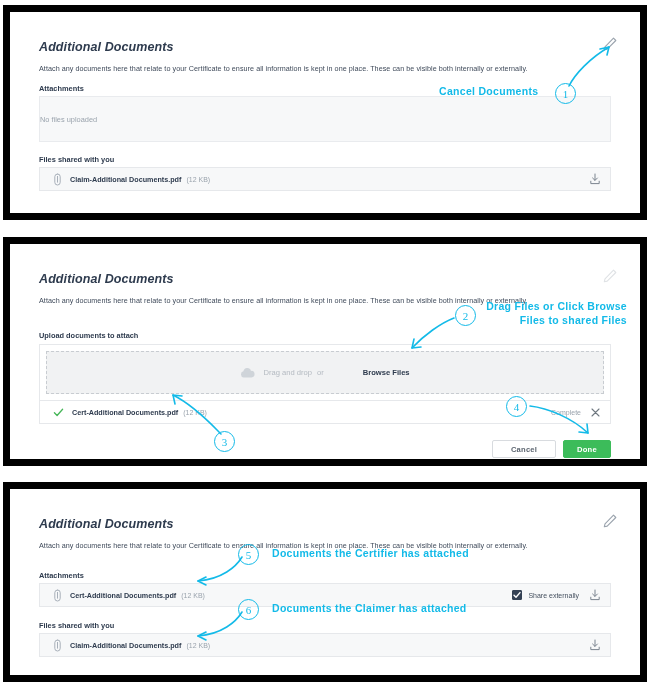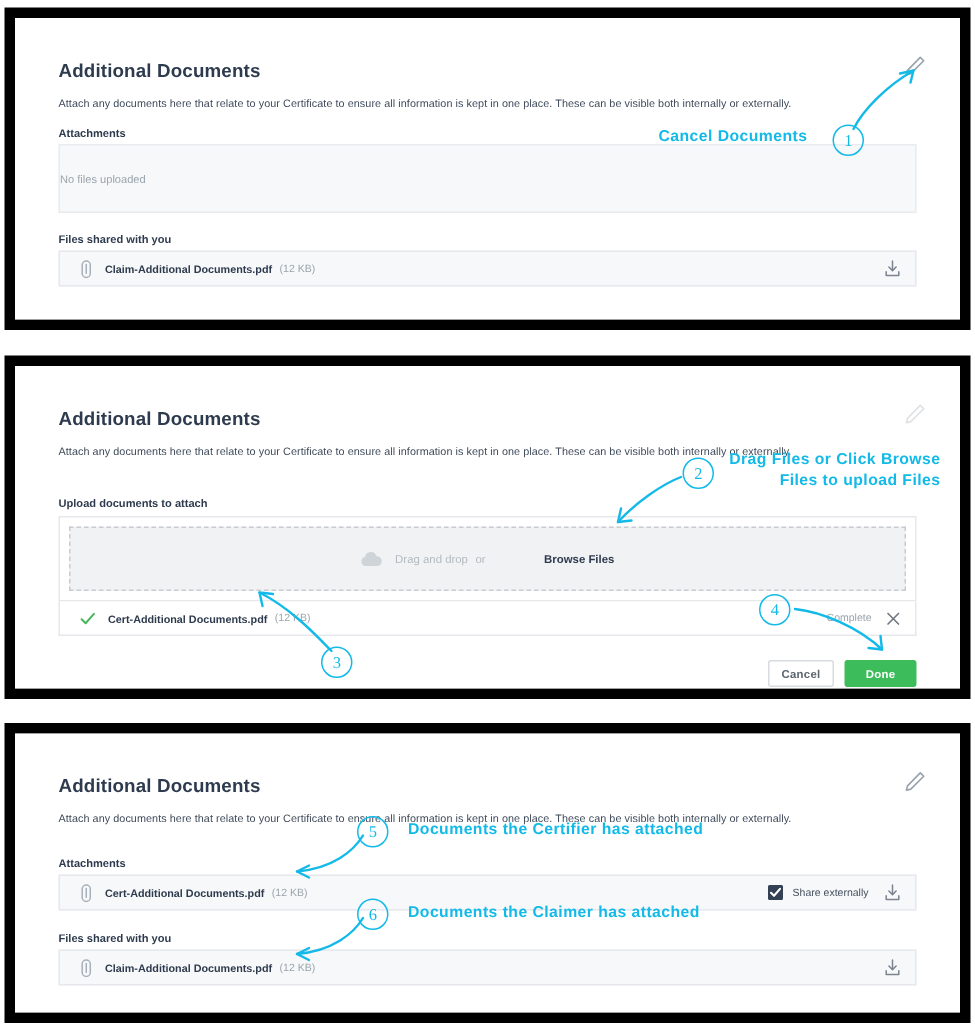--- a/index.html
+++ b/index.html
@@ -42,20 +42,21 @@
     left: 12px; right: 12px; top: 10px; bottom: 8px;
     background: #ffffff;
   }
   .card-title {
     position: absolute;
     left: 17px; top: 18px;
     font-size: 12.5px;
     font-weight: bold;
     color: #2e3b4e;
     letter-spacing: 0.1px;
+    font-style: italic;
   }
   .edit-icon {
     position: absolute;
     right: 10px; top: 14px;
     width: 16px; height: 16px;
     color: #9aa3ad;
   }
   .edit-icon svg { display: block; width: 16px; height: 16px; }
 
   .card-desc {
@@ -169,21 +170,21 @@
   
   .btn {
     position: absolute;
     height: 18px;
     border-radius: 2px;
     display: flex; align-items: center; justify-content: center;
     font-size: 7.6px; font-weight: bold;
     letter-spacing: 0.2px;
   }
   .btn-cancel {
-    width: 44px;
+    width: 64px;
     background: #ffffff; border: 1px solid #d8dbdf; color: #5c6570;
   }
   .btn-done {
     width: 48px;
     background: #3cbc5a; border: 1px solid #3cbc5a; color: #ffffff;
   }
 
   
   .anno {
     position: absolute;
@@ -388,21 +389,21 @@
   </div>
 
   <div class="anno" style="left:439px; top:85px;">Cancel Documents</div>
   <div class="bubble" style="left:555px; top:83px;">1</div>
   <svg class="arrow-svg" style="left:555px; top:40px; width:70px; height:50px;" viewBox="0 0 70 50">
     <path d="M14 46 C20 34 35 18 54 7" stroke="#13bae8" stroke-width="1.6" fill="none" stroke-linecap="round"></path>
     <path d="M54 7 L45 9 M54 7 L52 15" stroke="#13bae8" stroke-width="1.6" fill="none" stroke-linecap="round"></path>
   </svg>
 
   <div class="anno right" style="left:365px; top:300px; width:262px;"><span>Drag Files or Click Browse</span>
-<span>Files to upload Files</span></div>
+<span>Files to shared Files</span></div>
   <div class="bubble" style="left:455px; top:305px;">2</div>
   <svg class="arrow-svg" style="left:386px; top:315px; width:75px; height:45px;" viewBox="0 0 75 45">
     <path d="M68 3 C55 8 38 20 26 33" stroke="#13bae8" stroke-width="1.6" fill="none" stroke-linecap="round"></path>
     <path d="M26 33 L35 32 M26 33 L28 24" stroke="#13bae8" stroke-width="1.6" fill="none" stroke-linecap="round"></path>
   </svg>
 
   <div class="bubble" style="left:214px; top:431px;">3</div>
   <svg class="arrow-svg" style="left:165px; top:390px; width:65px; height:48px;" viewBox="0 0 65 48">
     <path d="M56 44 C48 36 30 16 8 5" stroke="#13bae8" stroke-width="1.6" fill="none" stroke-linecap="round"></path>
     <path d="M8 5 L17 6 M8 5 L10 14" stroke="#13bae8" stroke-width="1.6" fill="none" stroke-linecap="round"></path>

